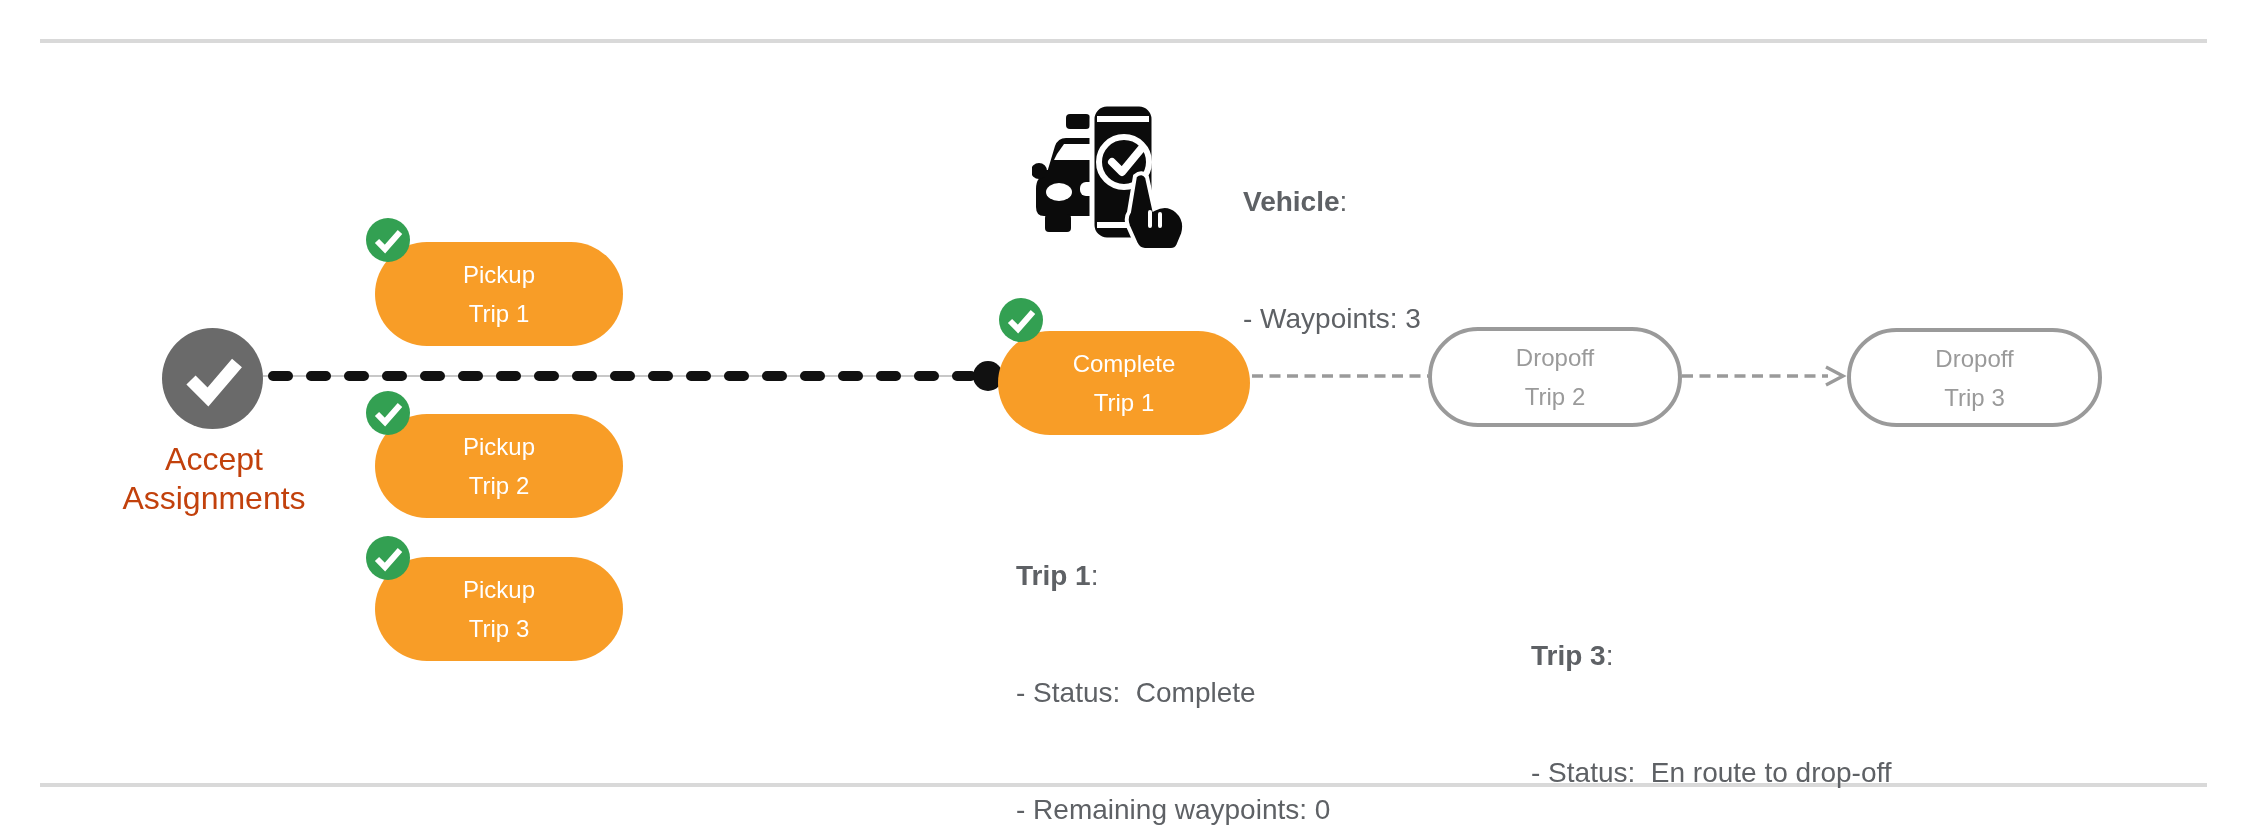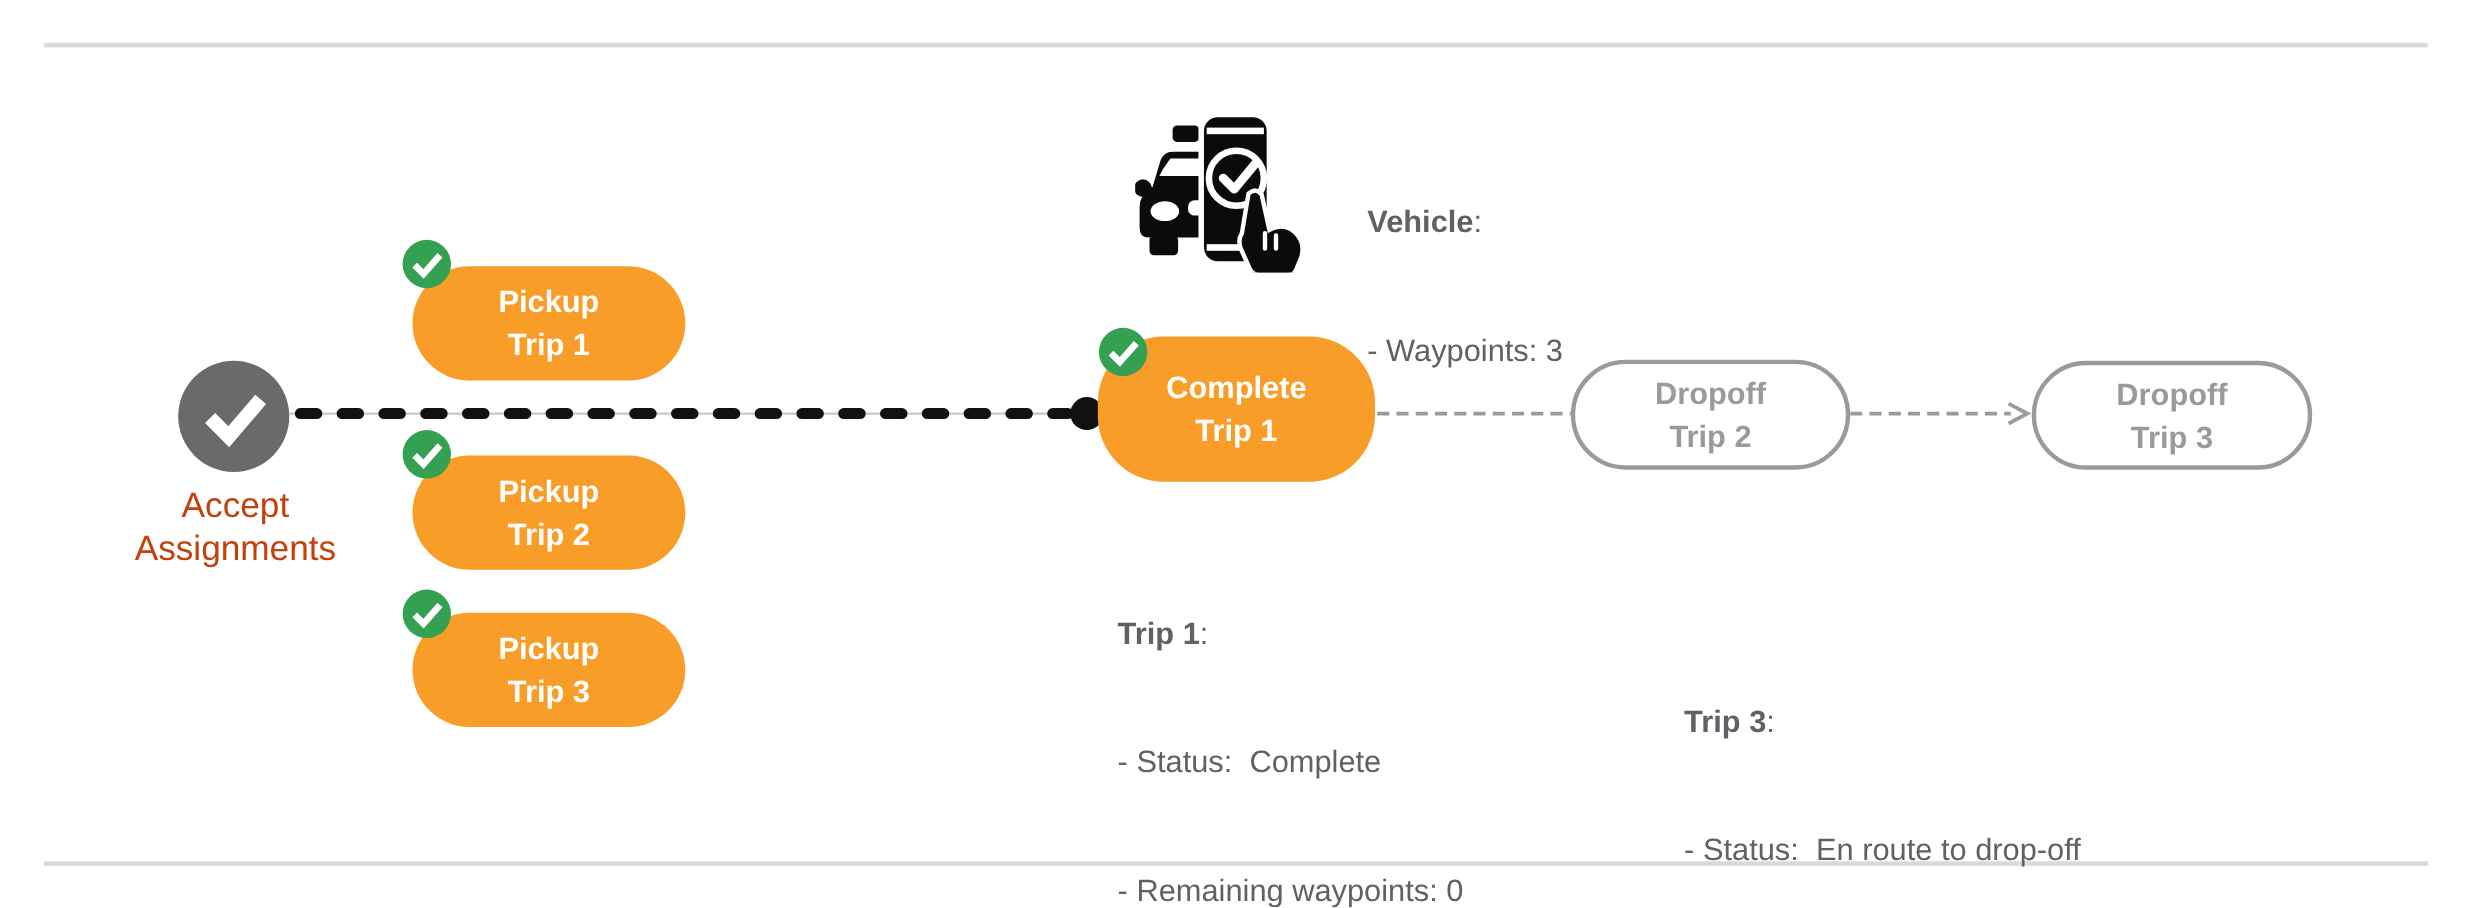--- a/index.html
+++ b/index.html
@@ -9,21 +9,21 @@
   }
   .hairline{position:absolute;height:4px;background:#d9d9d9;}
   .page-title{
     position:absolute;left:66px;top:64px;font-size:44px;font-weight:700;
     color:#111111;letter-spacing:-0.5px;white-space:nowrap;
   }
   
   .pill{
     position:absolute;border-radius:60px;display:flex;flex-direction:column;
     align-items:center;justify-content:center;text-align:center;
-    font-weight:700;font-size:28px;line-height:39px;white-space:nowrap;
+    font-weight:400;font-size:24px;line-height:39px;white-space:nowrap;
   }
   .pill.filled{background:#f89d27;color:#ffffff;}
   .pill.outlined{background:#ffffff;border:4px solid #9a9a9a;color:#9a9a9a;}
   .badge{
     position:absolute;width:44px;height:44px;border-radius:50%;
     background:#33a052;display:flex;align-items:center;justify-content:center;
   }
   .start-circle{
     position:absolute;left:162px;top:328px;width:101px;height:101px;border-radius:50%;
     background:#6a6a6a;display:flex;align-items:center;justify-content:center;
@@ -109,21 +109,21 @@
   </div>
   <div class="pill filled" style="left:375px;top:414px;width:248px;height:104px;">
     <div>Pickup</div>
     <div>Trip 2</div>
   </div>
   <div class="pill filled" style="left:375px;top:557px;width:248px;height:104px;">
     <div>Pickup</div>
     <div>Trip 3</div>
   </div>
 
-  <div class="pill filled" style="left:998px;top:306px;width:252px;height:132px;">
+  <div class="pill filled" style="left:998px;top:331px;width:252px;height:104px;">
     <div>Complete</div>
     <div>Trip 1</div>
   </div>
 
   <div class="pill outlined" style="left:1428px;top:327px;width:246px;height:92px;">
     <div>Dropoff</div>
     <div>Trip 2</div>
   </div>
   <div class="pill outlined" style="left:1847px;top:328px;width:247px;height:91px;">
     <div>Dropoff</div>

